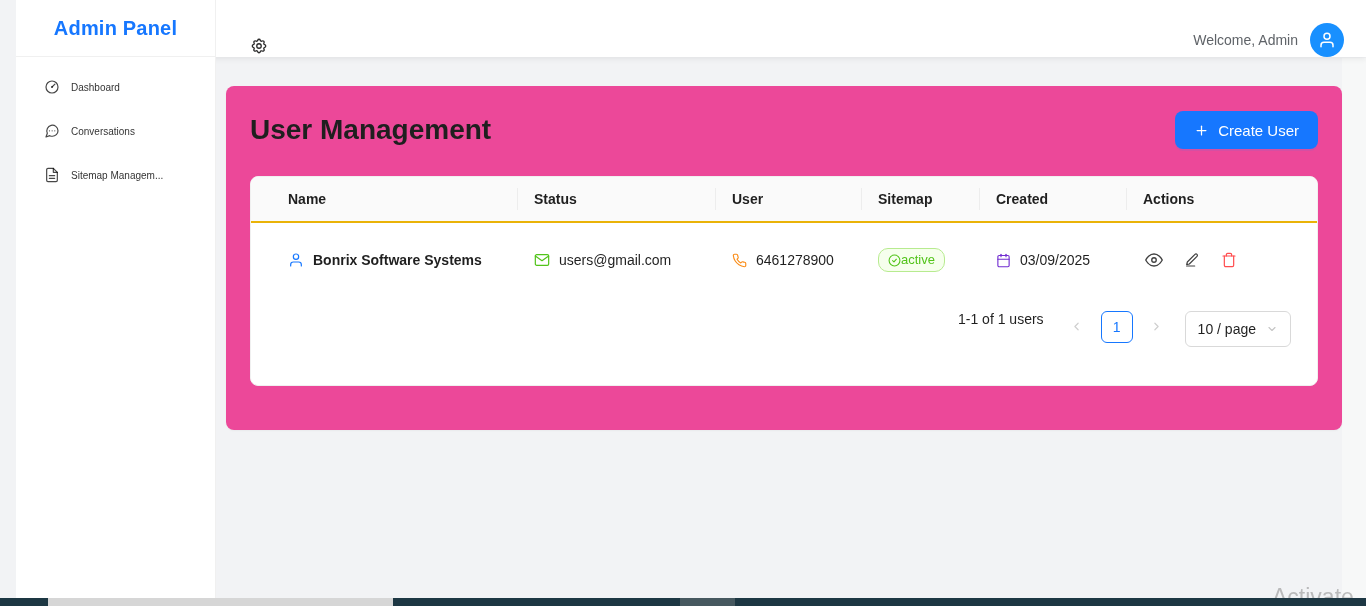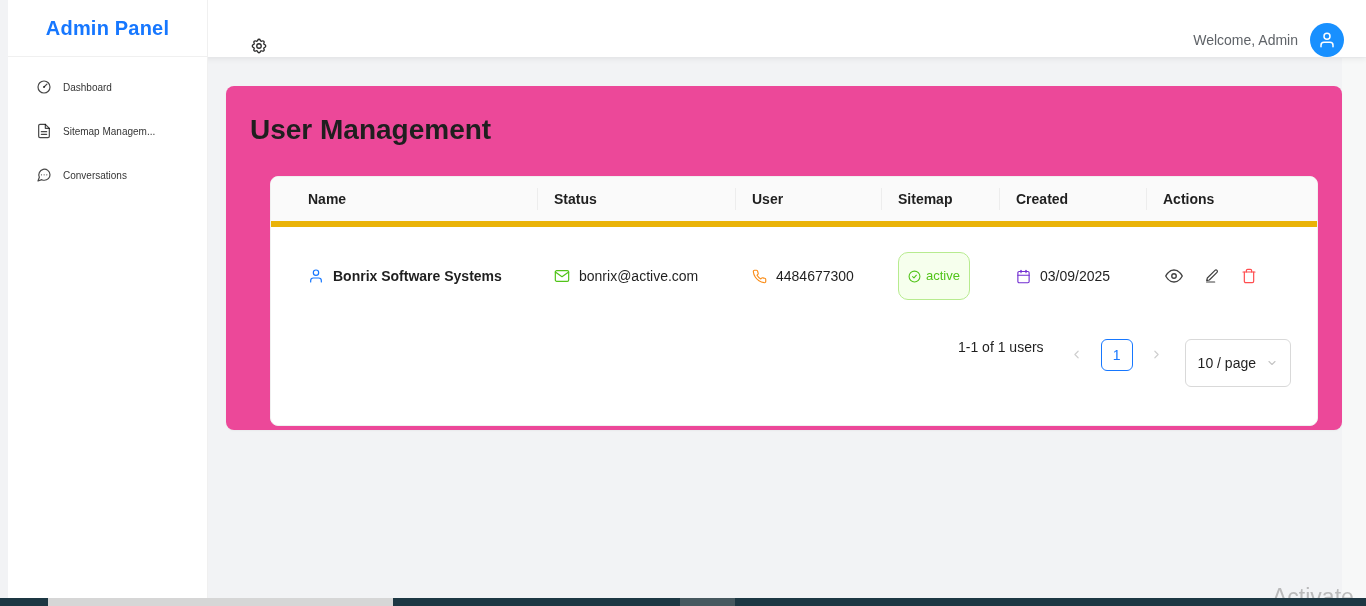--- a/index.html
+++ b/index.html
@@ -7,21 +7,21 @@
   body {
     font-family: "Liberation Sans", sans-serif;
     background: #f2f3f5;
     position: relative;
     color: rgba(0,0,0,0.88);
   }
   svg { display: block; }
 
   
   .sidebar {
-    position: absolute; left: 8px; top: 0; width: 200px; height: 598px;
+    position: absolute; left: 16px; top: 0; width: 200px; height: 598px;
     background: #fff; border-right: 1px solid #f0f0f0; z-index: 3;
   }
   .sidebar-header {
     height: 57px; display: flex; align-items: center; justify-content: center;
     border-bottom: 1px solid #f0f0f0;
     font-size: 20px; font-weight: 700; color: #1677ff; letter-spacing: .2px;
   }
   .menu { padding-top: 6px; }
   .menu-item {
     height: 40px; margin: 4px; border-radius: 8px;
@@ -59,41 +59,41 @@
     overflow: hidden;
   }
   .card-head { display: flex; align-items: center; justify-content: space-between; margin-bottom: 26px; }
   .page-title { font-size: 28px; font-weight: 700; color: #1f1f1f; line-height: 40px; }
   .create-btn {
     height: 38px; border: none; border-radius: 8px; background: #1677ff; color: #fff;
     font-size: 15px; font-family: inherit; display: flex; align-items: center; gap: 9px;
     padding: 0 19px; cursor: pointer; box-shadow: 0 2px 0 rgba(5,145,255,0.1);
   }
 
-  .table-wrap { border: 1px solid #f0f0f0; border-radius: 8px; overflow: hidden; background: #fff; margin-left: 20px; }
+  .table-wrap { border: 1px solid #f0f0f0; border-radius: 8px; overflow: hidden; background: #fff; }
   table { width: 100%; border-collapse: collapse; font-size: 14px; }
   thead th {
     background: #fafafa; text-align: left; font-weight: 700; color: rgba(0,0,0,0.88);
     padding: 14px 16px; position: relative;
   }
   thead th:not(:last-child)::after {
     content: ""; position: absolute; right: 0; top: 50%; transform: translateY(-50%);
     width: 1px; height: 22px; background: #ededed;
   }
   th:first-child, td:first-child { padding-left: 37px; }
-  tbody td { padding: 25px 16px; border-top: 6px solid #eab308; }
+  tbody td { padding: 25px 16px; border-top: 2px solid #eab308; }
   .cellflex { display: flex; align-items: center; gap: 9px; }
   .name-text { font-weight: 700; color: #1f1f1f; }
   .user-ic { color: #1677ff; } .mail-ic { color: #52c41a; }
   .phone-ic { color: #fa8c16; } .cal-ic { color: #722ed1; }
 
   .badge {
-    display: inline-flex; align-items: center; gap: 5px;
+    display: inline-flex; align-items: center; 
     background: #f6ffed; border: 1px solid #b7eb8f; color: #52c41a;
-    border-radius: 10px; padding: 15px 9px; font-size: 13px; line-height: 16px;
+    border-radius: 10px; padding: 3px 9px; font-size: 13px; line-height: 16px;
   }
   .actions { display: flex; align-items: center; gap: 17px; }
   .act-btn { background: none; border: none; cursor: pointer; padding: 2px; color: #404040; }
   .act-btn.danger { color: #ff4d4f; }
 
   .pagination {
     display: flex; align-items: flex-start; justify-content: flex-end; gap: 9px;
     margin: 14px 26px 38px;
     font-size: 14px;
   }
@@ -101,21 +101,21 @@
   .pg-nav {
     width: 30px; height: 30px; background: none; border: none; display: flex;
     align-items: center; justify-content: center; color: #cfcfcf; cursor: default;
   }
   .pg-item {
     width: 32px; height: 32px; border: 1px solid #1677ff; border-radius: 6px; background: #fff;
     color: #1677ff; font-size: 14px; font-family: inherit; display: flex; align-items: center;
     justify-content: center; cursor: pointer;
   }
   .pg-size {
-    height: 48px; border: 1px solid #d9d9d9; border-radius: 6px; background: #fff;
+    height: 36px; border: 1px solid #d9d9d9; border-radius: 6px; background: #fff;
     display: flex; align-items: center; gap: 10px; padding: 0 12px; font-size: 14px;
     color: rgba(0,0,0,0.88); cursor: pointer; margin-left: 4px;
   }
   .pg-size .chev { color: #c4c4c4; }
 
   
   .watermark { position: absolute; left: 1072px; top: 526px; pointer-events: none; }
   .wm1 { font-size: 23px; color: rgba(117,117,117,0.45); line-height: 27px; }
 
   
@@ -137,38 +137,38 @@
           <circle cx="12" cy="12" r="9"></circle>
             <path d="M12 12l4.4-4.4"></path>
             <circle cx="12" cy="12" r="1.4" fill="currentColor" stroke="none"></circle>
         </svg>
       </span>
       <span>Dashboard</span>
     </div>
     <div class="menu-item">
       <span class="mi">
         <svg width="16" height="16" viewBox="0 0 24 24" fill="none" stroke="currentColor" stroke-width="1.8" stroke-linecap="round" stroke-linejoin="round">
+          <path d="M21 11.5a8.38 8.38 0 0 1-8.5 8.4 8.5 8.5 0 0 1-3.8-.9L3 21l2-5.7A8.4 8.4 0 1 1 21 11.5z"></path>
+          <circle cx="8.2" cy="11.8" r="0.9" fill="currentColor" stroke="none"></circle>
+          <circle cx="12.2" cy="11.8" r="0.9" fill="currentColor" stroke="none"></circle>
+          <circle cx="16.2" cy="11.8" r="0.9" fill="currentColor" stroke="none"></circle>
+        </svg>
+      </span>
+      <span>Conversations</span>
+    </div>
+    <div class="menu-item">
+      <span class="mi">
+        <svg width="16" height="16" viewBox="0 0 24 24" fill="none" stroke="currentColor" stroke-width="1.8" stroke-linecap="round" stroke-linejoin="round">
           <path d="M14 2H6a2 2 0 0 0-2 2v16a2 2 0 0 0 2 2h12a2 2 0 0 0 2-2V8z"></path>
           <polyline points="14 2 14 8 20 8"></polyline>
             <line x1="16" y1="13" x2="8" y2="13"></line>
             <line x1="16" y1="17" x2="8" y2="17"></line>
         </svg>
       </span>
       <span>Sitemap Managem...</span>
-    </div>
-    <div class="menu-item">
-      <span class="mi">
-        <svg width="16" height="16" viewBox="0 0 24 24" fill="none" stroke="currentColor" stroke-width="1.8" stroke-linecap="round" stroke-linejoin="round">
-          <path d="M21 11.5a8.38 8.38 0 0 1-8.5 8.4 8.5 8.5 0 0 1-3.8-.9L3 21l2-5.7A8.4 8.4 0 1 1 21 11.5z"></path>
-          <circle cx="8.2" cy="11.8" r="0.9" fill="currentColor" stroke="none"></circle>
-          <circle cx="12.2" cy="11.8" r="0.9" fill="currentColor" stroke="none"></circle>
-          <circle cx="16.2" cy="11.8" r="0.9" fill="currentColor" stroke="none"></circle>
-        </svg>
-      </span>
-      <span>Conversations</span>
     </div>
   </nav>
 </aside>
 
 <header class="topbar">
   <button class="gear-btn">
     <span>
       <svg width="18" height="18" viewBox="0 0 24 24" fill="none" stroke="currentColor" stroke-width="1.7" stroke-linecap="round" stroke-linejoin="round">
         <path d="M10.325 4.317c.426-1.756 2.924-1.756 3.35 0a1.724 1.724 0 0 0 2.573 1.066c1.543-.94 3.31.826 2.37 2.37a1.724 1.724 0 0 0 1.065 2.572c1.756.426 1.756 2.924 0 3.35a1.724 1.724 0 0 0-1.066 2.573c.94 1.543-.826 3.31-2.37 2.37a1.724 1.724 0 0 0-2.572 1.065c-.426 1.756-2.924 1.756-3.35 0a1.724 1.724 0 0 0-2.573-1.066c-1.543.94-3.31-.826-2.37-2.37a1.724 1.724 0 0 0-1.065-2.572c-1.756-.426-1.756-2.924 0-3.35a1.724 1.724 0 0 0 1.066-2.573c-.94-1.543.826-3.31 2.37-2.37 1 .608 2.296.07 2.572-1.065z"></path>
         <circle cx="12" cy="12" r="3"></circle>
@@ -187,20 +187,29 @@
     </div>
   </div>
 </header>
 
 <main class="main">
   <div class="scroll-gutter"></div>
 
   <section class="card">
     <div class="card-head">
       <h1 class="page-title">User Management</h1>
+      <button class="create-btn">
+        <span>
+          <svg width="15" height="15" viewBox="0 0 24 24" fill="none" stroke="currentColor" stroke-width="2" stroke-linecap="round">
+            <line x1="12" y1="5" x2="12" y2="19"></line>
+              <line x1="5" y1="12" x2="19" y2="12"></line>
+          </svg>
+        </span>
+        <span>Create User</span>
+      </button>
     </div>
 
     <div class="table-wrap">
       <table>
         <colgroup>
           <col style="width:267px">
             <col style="width:198px">
             <col style="width:146px">
           <col style="width:118px">
             <col style="width:147px">
@@ -230,31 +239,31 @@
               </span>
             </td>
             <td>
               <span class="cellflex">
                 <span class="mail-ic">
                   <svg width="16" height="16" viewBox="0 0 24 24" fill="none" stroke="currentColor" stroke-width="1.8" stroke-linecap="round" stroke-linejoin="round">
                     <rect x="2" y="4" width="20" height="16" rx="2"></rect>
                       <polyline points="22,6 12,13 2,6"></polyline>
                   </svg>
                 </span>
-                <span>bonrix@active.com</span>
+                <span>users@gmail.com</span>
               </span>
             </td>
             <td>
               <span class="cellflex">
                 <span class="phone-ic">
                   <svg width="15" height="15" viewBox="0 0 24 24" fill="none" stroke="currentColor" stroke-width="1.8" stroke-linecap="round" stroke-linejoin="round">
                     <path d="M22 16.92v3a2 2 0 0 1-2.18 2 19.79 19.79 0 0 1-8.63-3.07 19.5 19.5 0 0 1-6-6 19.79 19.79 0 0 1-3.07-8.67A2 2 0 0 1 4.11 2h3a2 2 0 0 1 2 1.72 12.84 12.84 0 0 0 .7 2.81 2 2 0 0 1-.45 2.11L8.09 9.91a16 16 0 0 0 6 6l1.27-1.27a2 2 0 0 1 2.11-.45 12.84 12.84 0 0 0 2.81.7A2 2 0 0 1 22 16.92z"></path>
                   </svg>
                 </span>
-                <span>4484677300</span>
+                <span>6461278900</span>
               </span>
             </td>
             <td>
               <span class="badge">
                 <span>
                   <svg width="13" height="13" viewBox="0 0 24 24" fill="none" stroke="currentColor" stroke-width="2" stroke-linecap="round" stroke-linejoin="round">
                     <circle cx="12" cy="12" r="10"></circle>
                       <polyline points="8.5 12.3 11 14.6 15.5 9.6"></polyline>
                   </svg>
                 </span>

